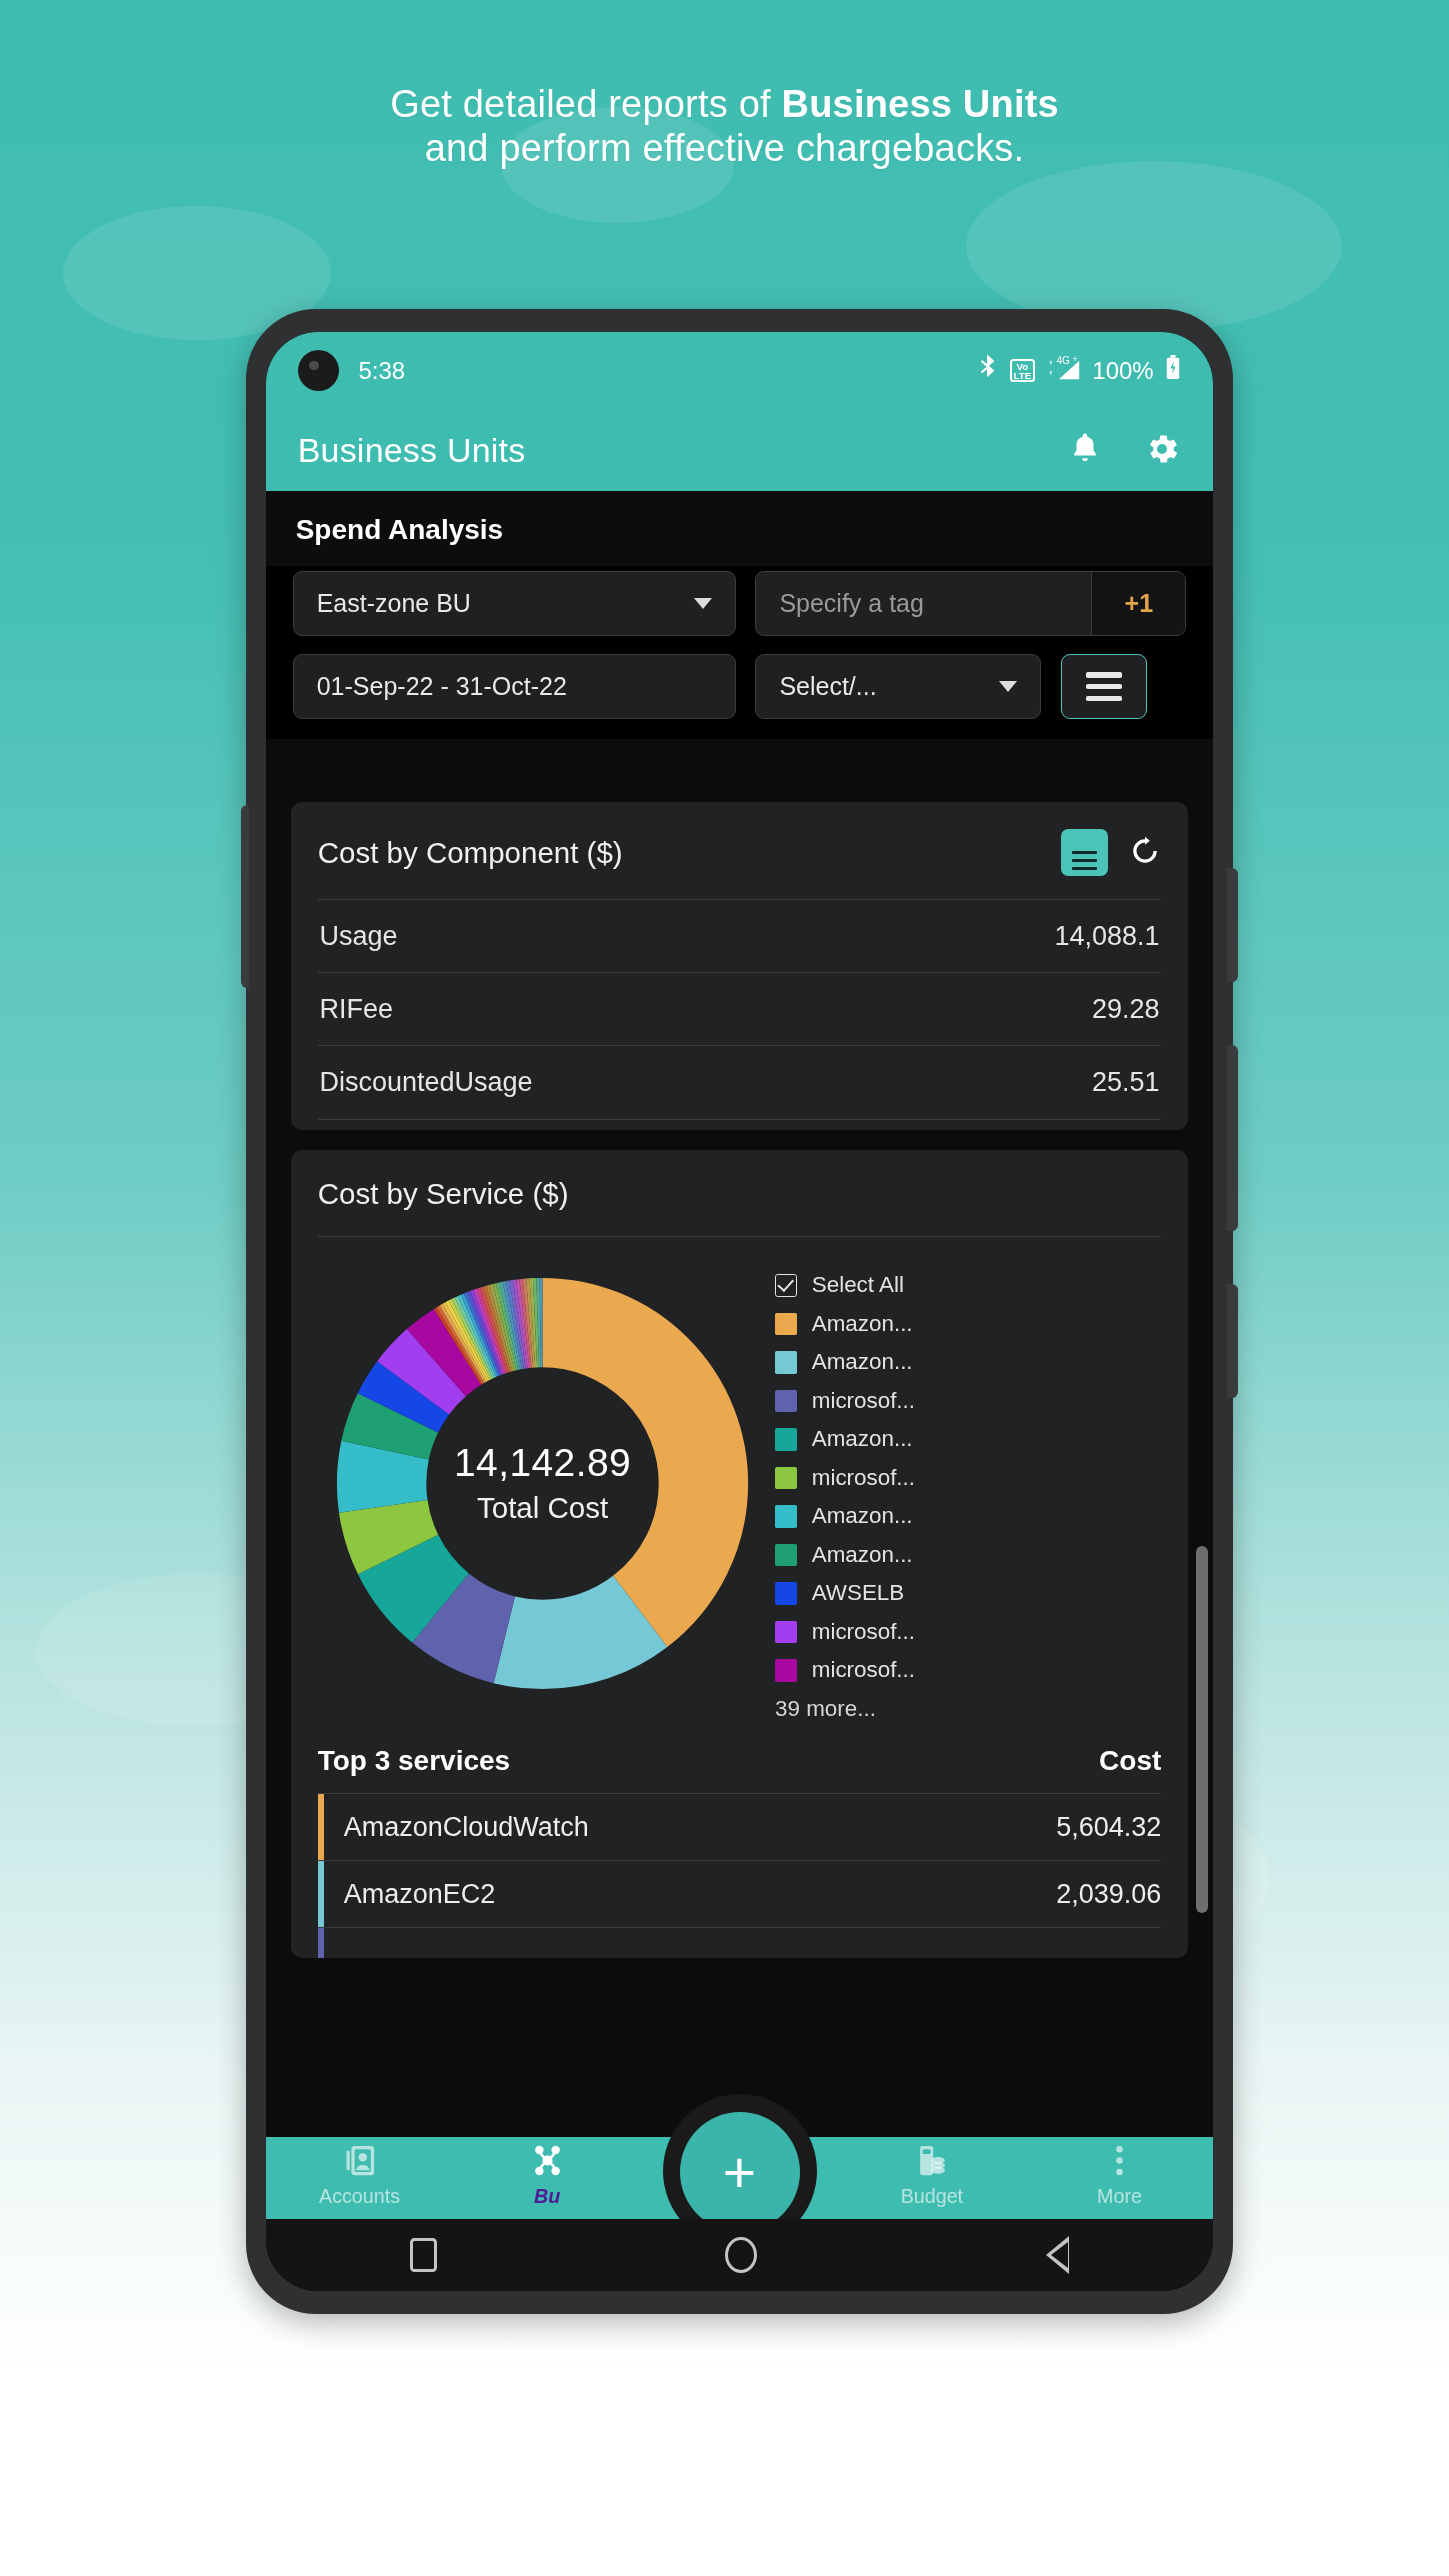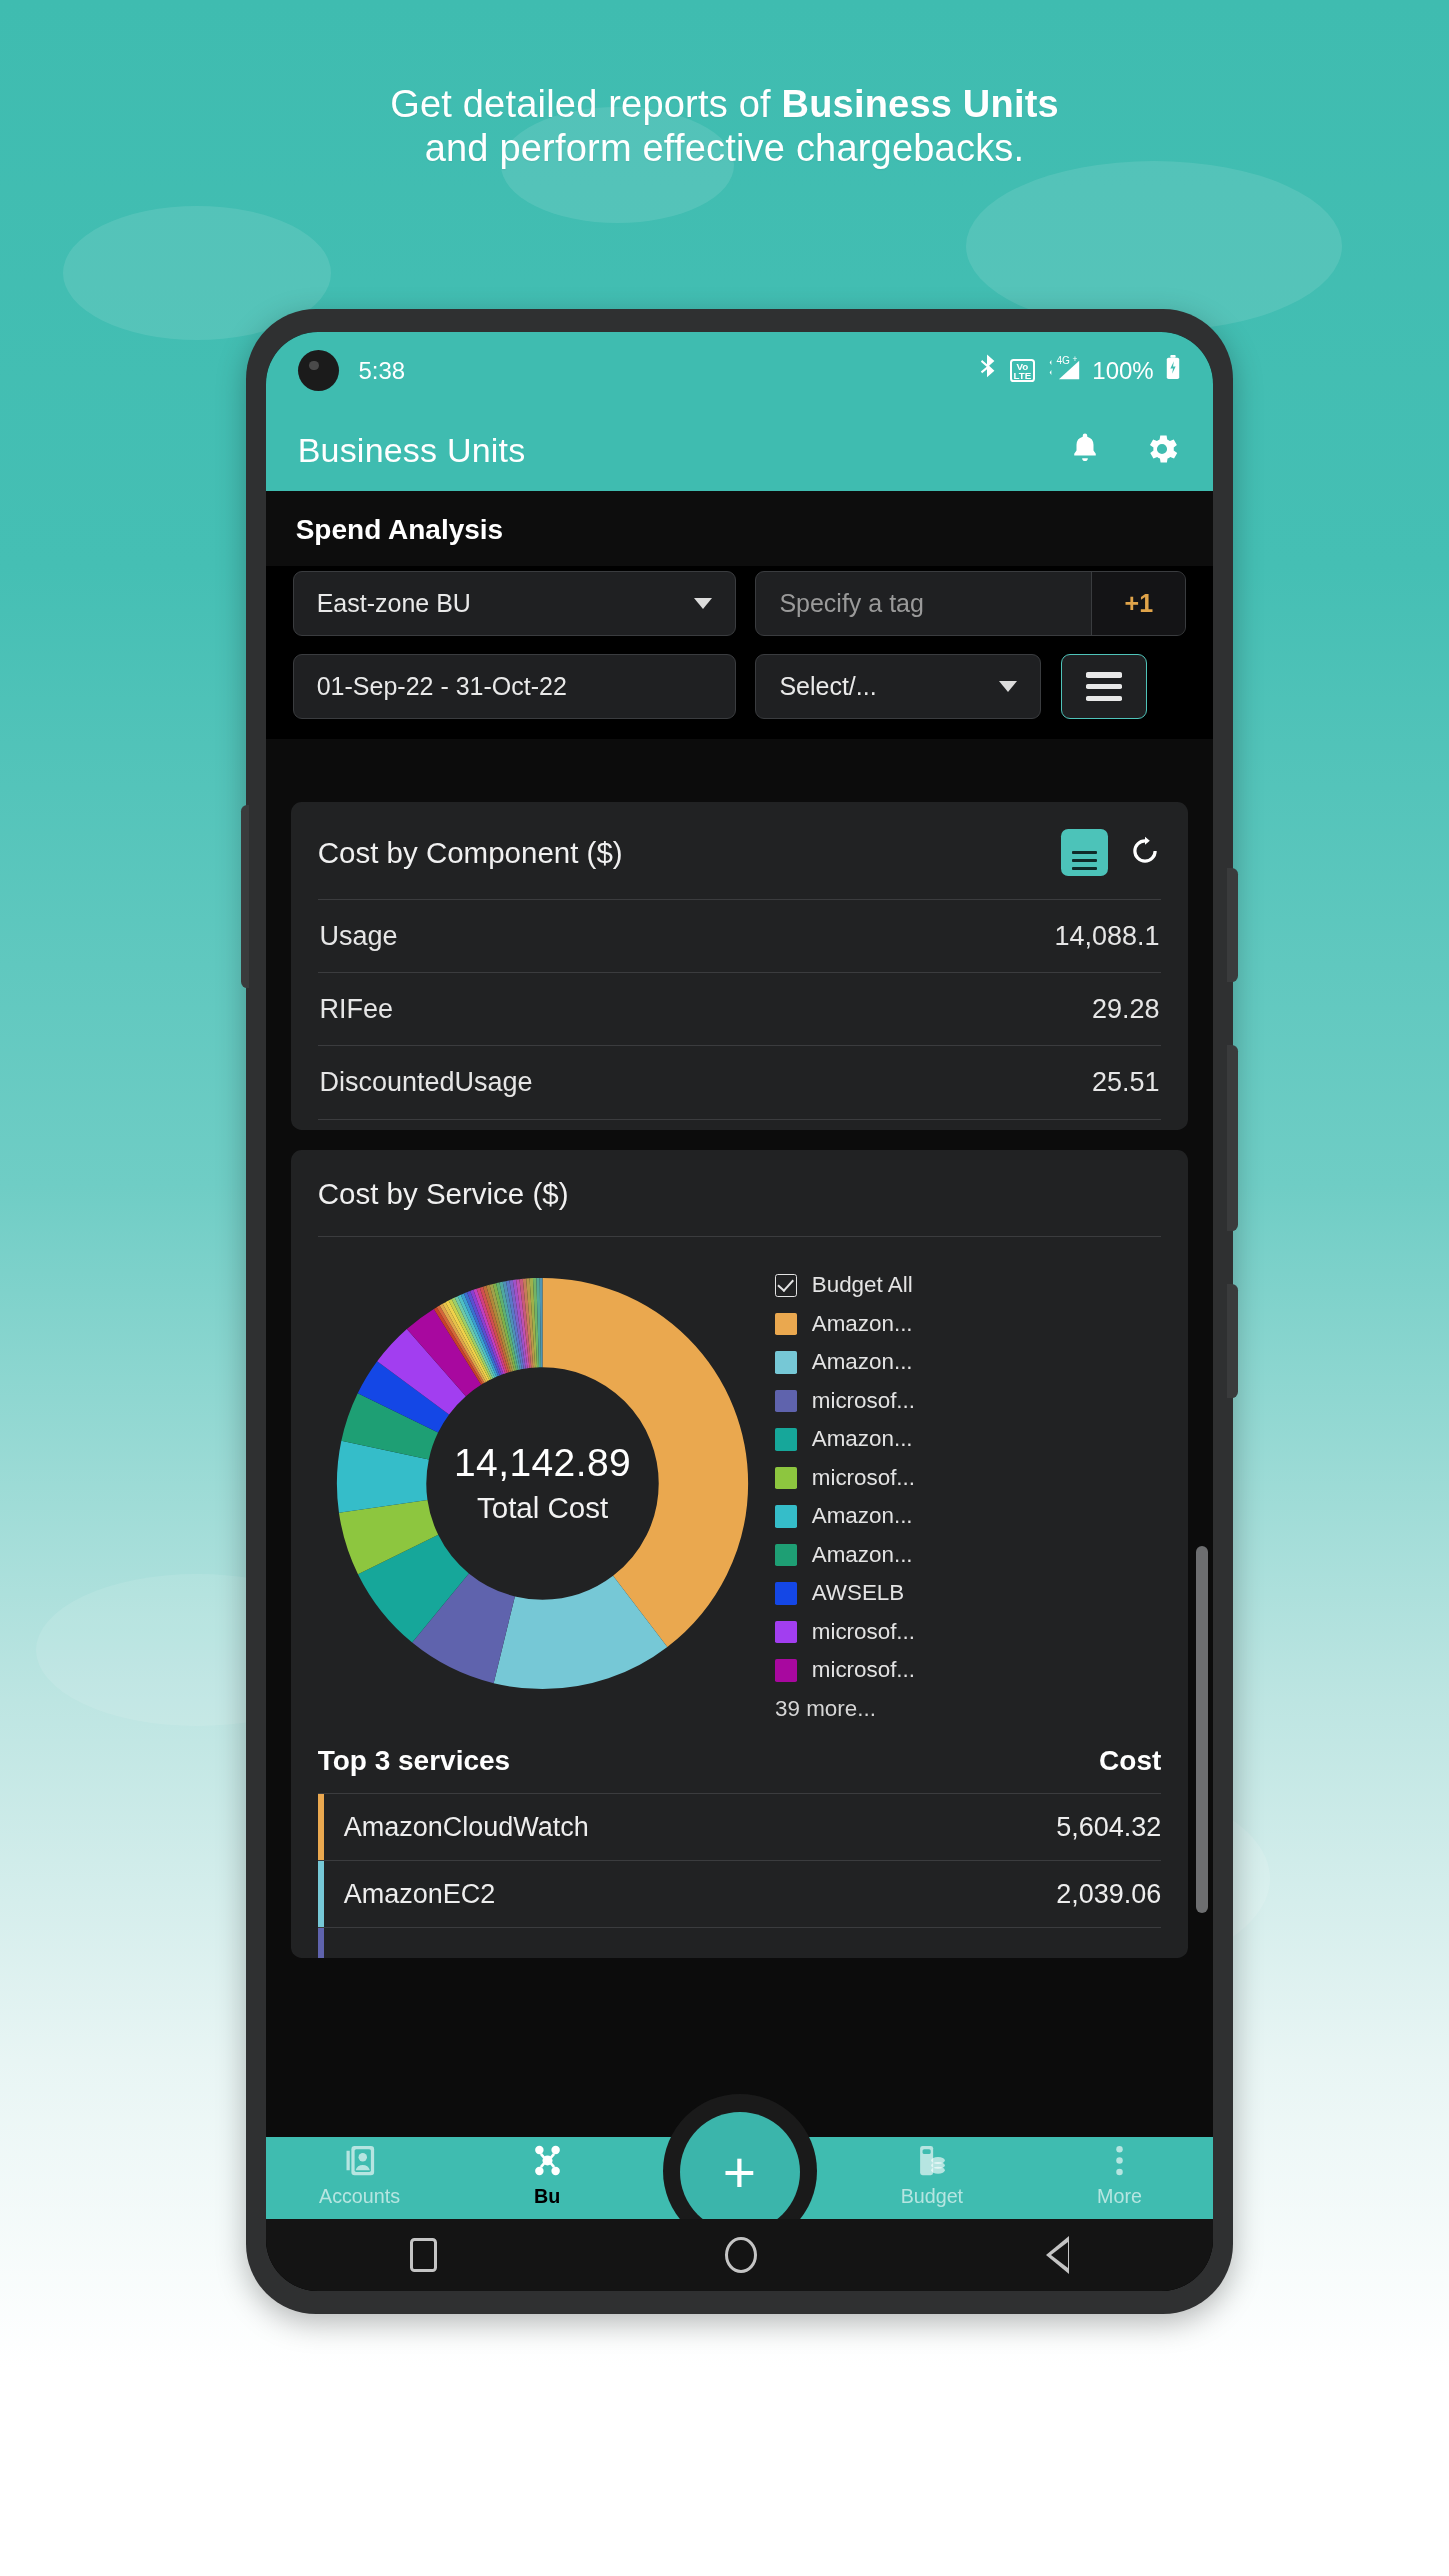--- a/index.html
+++ b/index.html
@@ -132,21 +132,21 @@
 
   .vscroll { position:absolute; right:5.4px; top:744px; width:11.6px; height:367px; background:#6d6e70; border-radius:6.3px; }
 
   
   .bottomnav {
     position:absolute; left:0; right:0; bottom:72px; height:82px; background:#3fbcb0;
     display:flex; align-items:flex-start;
   }
   .navitem { flex:1; display:flex; flex-direction:column; align-items:center; gap:5.4px; padding-top:3.6px; }
   .navlabel { font-size:19.7px; color:rgba(255,255,255,0.62); }
-  .navitem.active .navlabel { color:#000000; font-weight:700; }
+  .navitem.active .navlabel { color:#4c1d95; font-weight:700;font-style:italic; }
   .navgap { flex:1.05; }
   .navicon svg { display:block; }
 
   .fab-notch {
     position:absolute; left:50%; transform:translateX(-50%);
     bottom:43px; width:154px; height:154px; border-radius:50%; background:#1a1a1a;
   }
   .fab {
     position:absolute; left:50%; transform:translateX(-50%);
     bottom:59px; width:120px; height:120px; border-radius:50%; background:#3bb5ab;
@@ -356,21 +356,21 @@
             </svg>
             <div class="donut-center">
               <div class="donut-val">14,142.89</div>
               <div class="donut-lbl">Total Cost</div>
             </div>
           </div>
 
           <div class="legend">
             <div class="leg-row">
               <span class="chk"></span>
-              <span>Budget All</span>
+              <span>Select All</span>
             </div>
             <div id="legend-items">
                   <div class="leg-row">
                     <span class="swatch" style="background: rgb(234, 168, 79);"></span>
                     <span>Amazon...</span>
                   </div>
                   <div class="leg-row">
                     <span class="swatch" style="background: rgb(118, 200, 214);"></span>
                     <span>Amazon...</span>
                   </div>

